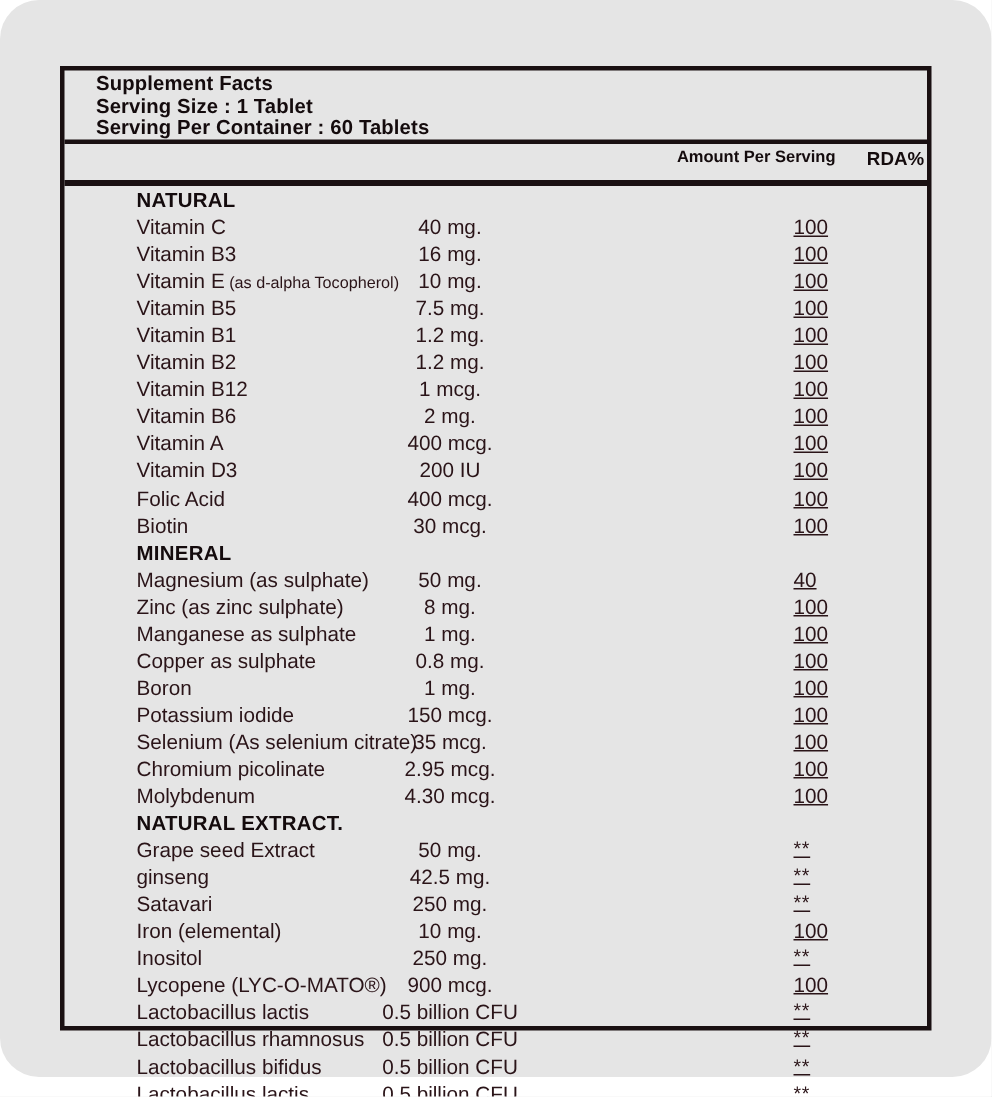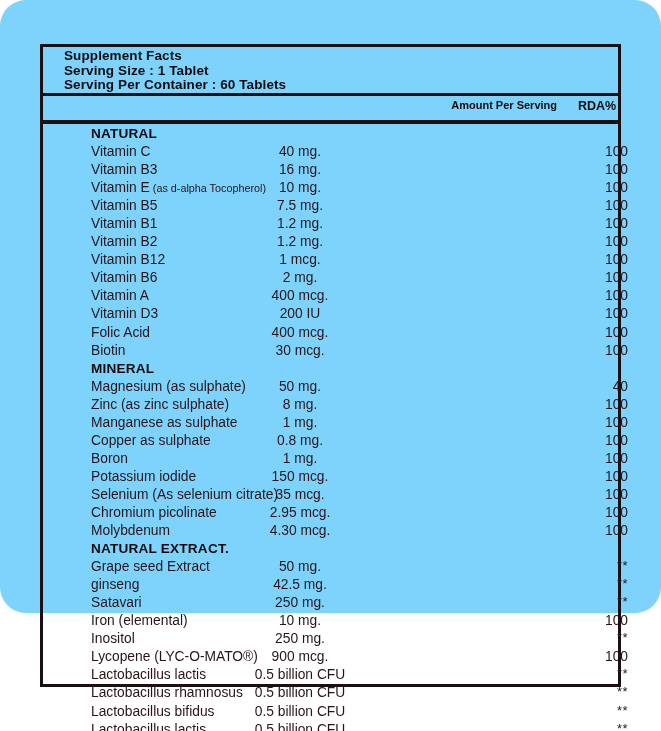--- a/index.html
+++ b/index.html
@@ -18,22 +18,22 @@
     width: 661px;
     height: 731px;
     overflow: hidden;
   }
   
   #card {
     position: absolute;
     left: 0;
     top: 0;
     width: 661px;
-    height: 613px;
-    background: #7dd3fc;
+    height: 718px;
+    background: #e5e5e5;
     border-radius: 26px;
     box-sizing: border-box;
   }
   
   #panel {
     position: absolute;
     left: 40px;
     top: 44px;
     width: 581px;
     height: 643px;
@@ -123,26 +123,27 @@
     position: absolute;
     left: 0;
     width: 514px;
     text-align: center;
     font-size: 13.8px;
     color: #2a1418;
     line-height: 18px;
   }
   .row .rda {
     position: absolute;
-    left: 505px;
+    left: 486px;
     width: 80px;
-    text-align: right;
+    text-align: left;
     font-size: 13.8px;
     color: #2a1418;
     line-height: 18px;
+    text-decoration: underline;
   }
   .row .rda.stars {
     font-size: 13px;
     letter-spacing: 0.5px;
     line-height: 15px;
   }
 </style>
 </head>
 <body>
 

